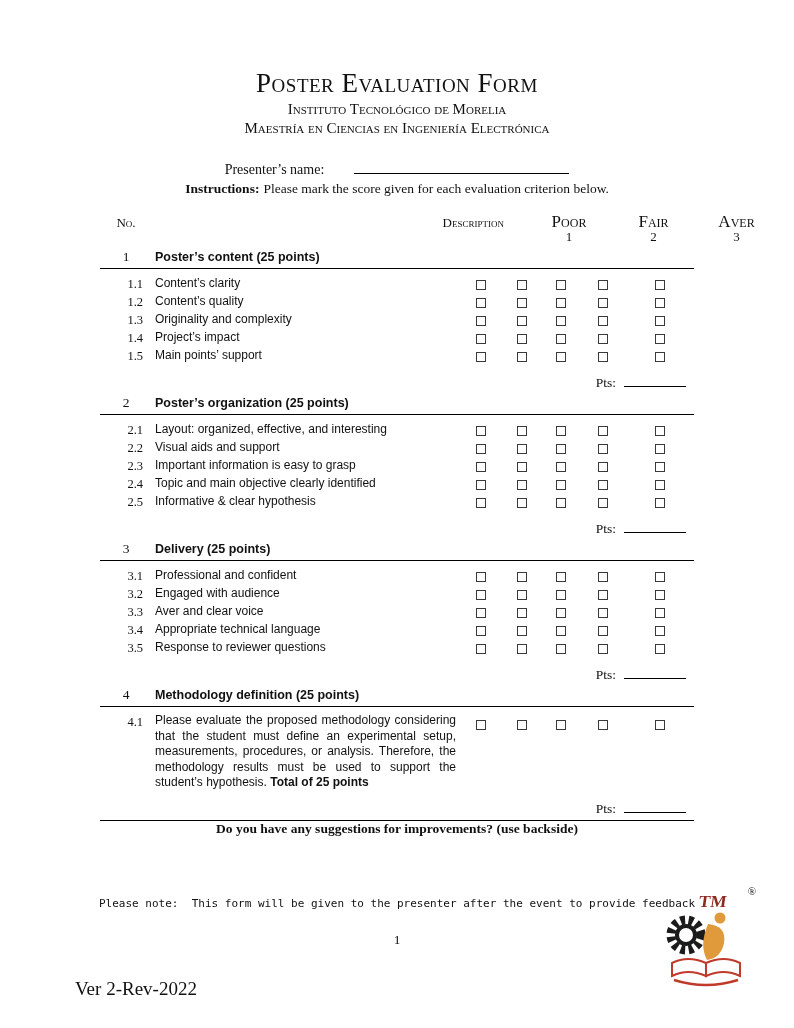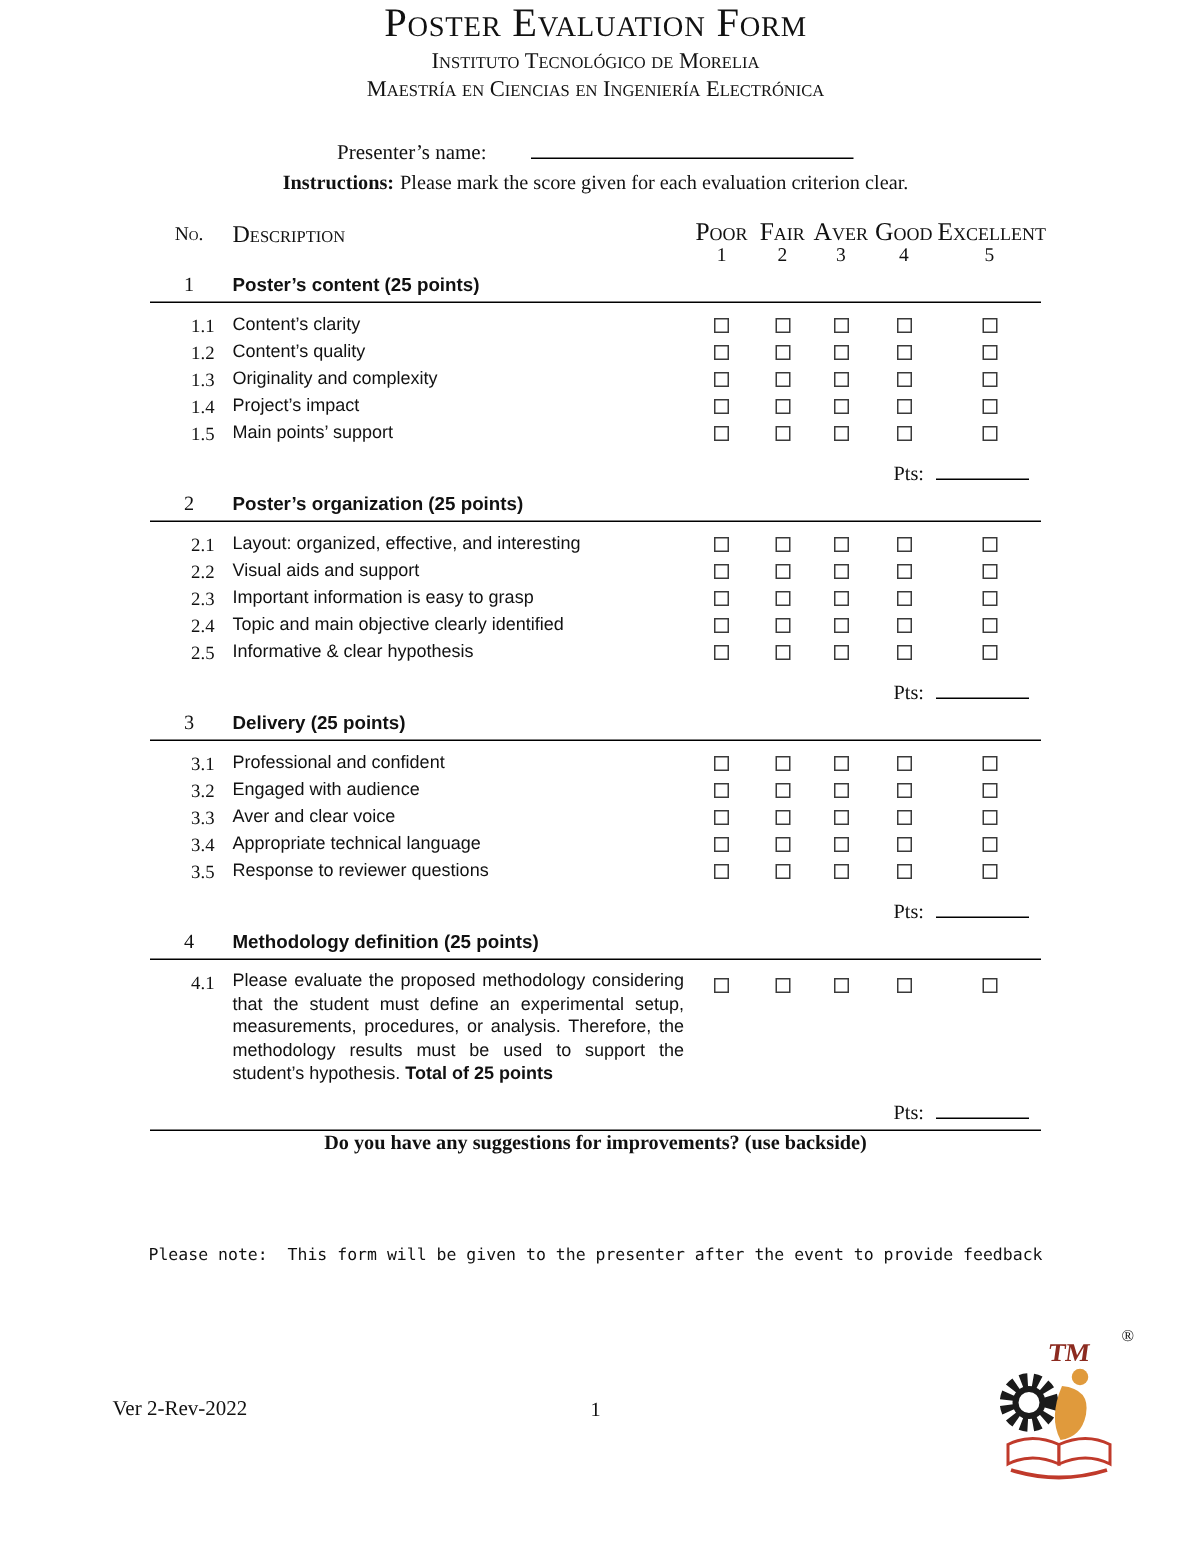--- a/index.html
+++ b/index.html
@@ -3,34 +3,34 @@
 <meta charset="utf-8">
 <style>
   * { margin:0; padding:0; box-sizing:border-box; }
   html,body { background:#e8e8e8; }
   .page {
     width:794px; height:1028px; margin:0 auto; position:relative;
     background:#ffffff; color:#111;
     font-family:"Liberation Serif", serif; overflow:hidden;
   }
   
-  .hd { text-align:center; }
+  .hd { text-align:center; padding-top:68px; }
   .title { font-variant:small-caps; font-size:27px; font-weight:500; letter-spacing:.5px; }
   .sub { font-variant:small-caps; font-size:15px; margin-top:2px; }
   
   .presenter { display:flex; justify-content:center; align-items:baseline; margin-top:24px; font-size:14px;gap:24px; }
   .name-line { display:inline-block; width:215px; border-bottom:1px solid #000; height:13px; margin-left:6px; }
   .instr { text-align:center; font-size:13.5px; margin-top:3px; }
   .instr b { margin-right:4px; }
   
   .tbl { width:594px; margin:18px 0 0 100px; }
   .grid { display:grid; grid-template-columns:52px 308px 42px 39px 39px 45px 69px; align-items:center; }
-  .thead { margin-bottom:2px; align-items:start; }
+  .thead { margin-bottom:2px; align-items:start;gap:44px; }
   .hno { font-variant:small-caps; font-size:13px; text-align:center; }
-  .hdesc { font-variant:small-caps; font-size:16px; padding-left:3px; }
+  .hdesc { font-variant:small-caps; font-size:13px; padding-left:3px;text-align:right; }
   .hscore { text-align:center; }
   .hlabel { font-variant:small-caps; font-size:17px; line-height:14px; }
   .hnum { font-size:13px; line-height:16px; }
   .shead { margin-top:4px; padding-bottom:3px; border-bottom:1px solid #000; }
   .sno { font-size:13.5px; text-align:center; }
   .stitle { grid-column:2 / 8; font-family:"Liberation Sans", sans-serif; font-weight:bold; font-size:12.5px; padding-left:3px; }
   .items { margin-top:6px; }
   .r { min-height:15.5px; }
   .n { font-size:12.5px; text-align:right; padding-right:9px; }
   .d { font-family:"Liberation Sans", sans-serif; font-size:12px; line-height:15.5px; padding-left:3px; }
@@ -38,21 +38,21 @@
   .cb { display:inline-block; width:10px; height:10px; border:1.2px solid #3a3a3a; background:#fff; vertical-align:middle; cursor:pointer; }
   .top { align-items:start; }
   .top .n, .top .s { padding-top:2px; }
   .just { text-align:justify; padding-right:4px; }
   .ptsrow { margin-top:9px; height:17px; text-align:right; padding-right:8px; font-size:13.5px; }
   .ptsline { display:inline-block; width:62px; border-bottom:1px solid #000; height:13px; margin-left:8px; }
   .endline { border-bottom:1px solid #000; margin-top:3px; }
   
   .suggest { text-align:center; font-weight:bold; font-size:13.5px; }
   .note { margin-top:60px; text-align:center; font-family:"DejaVu Sans Mono", monospace; font-size:11px; white-space:pre; }
-  .footer-ver { position:absolute; left:75px; top:932px; font-size:14px; }
+  .footer-ver { position:absolute; left:75px; top:978px; font-size:19px; }
   .footer-page { position:absolute; left:0; right:0; top:932px; text-align:center; font-size:13.5px; }
   
   .logo { position:absolute; right:48px; top:893px; width:80px; height:96px; }
   .logo-tm { position:absolute; top:-1px; left:33px; font-size:17px; font-weight:bold; color:#8c2b20; transform:skewX(-8deg); font-family:"Liberation Serif", serif; }
   .logo-reg { position:absolute; top:-8px; right:-10px; font-size:11px; color:#111; }
 </style>
 </head>
 <body>
 
 <div class="page">
@@ -62,21 +62,21 @@
     <div class="sub">Instituto Tecnológico de Morelia</div>
     <div class="sub">Maestría en Ciencias en Ingeniería Electrónica</div>
   </div>
 
   <div class="presenter">
     <span>Presenter’s name:</span>
     <span class="name-line"></span>
   </div>
 
   <div class="instr">
-    <b>Instructions:</b><span>Please mark the score given for each evaluation criterion clear.</span>
+    <b>Instructions:</b><span>Please mark the score given for each evaluation criterion below.</span>
   </div>
 
   <div class="tbl">
 
     <div class="grid thead">
       <div class="hno">No.</div>
       <div class="hdesc">Description</div>
       <div class="hscore">
           <div class="hlabel">Poor</div>
           <div class="hnum">1</div>

